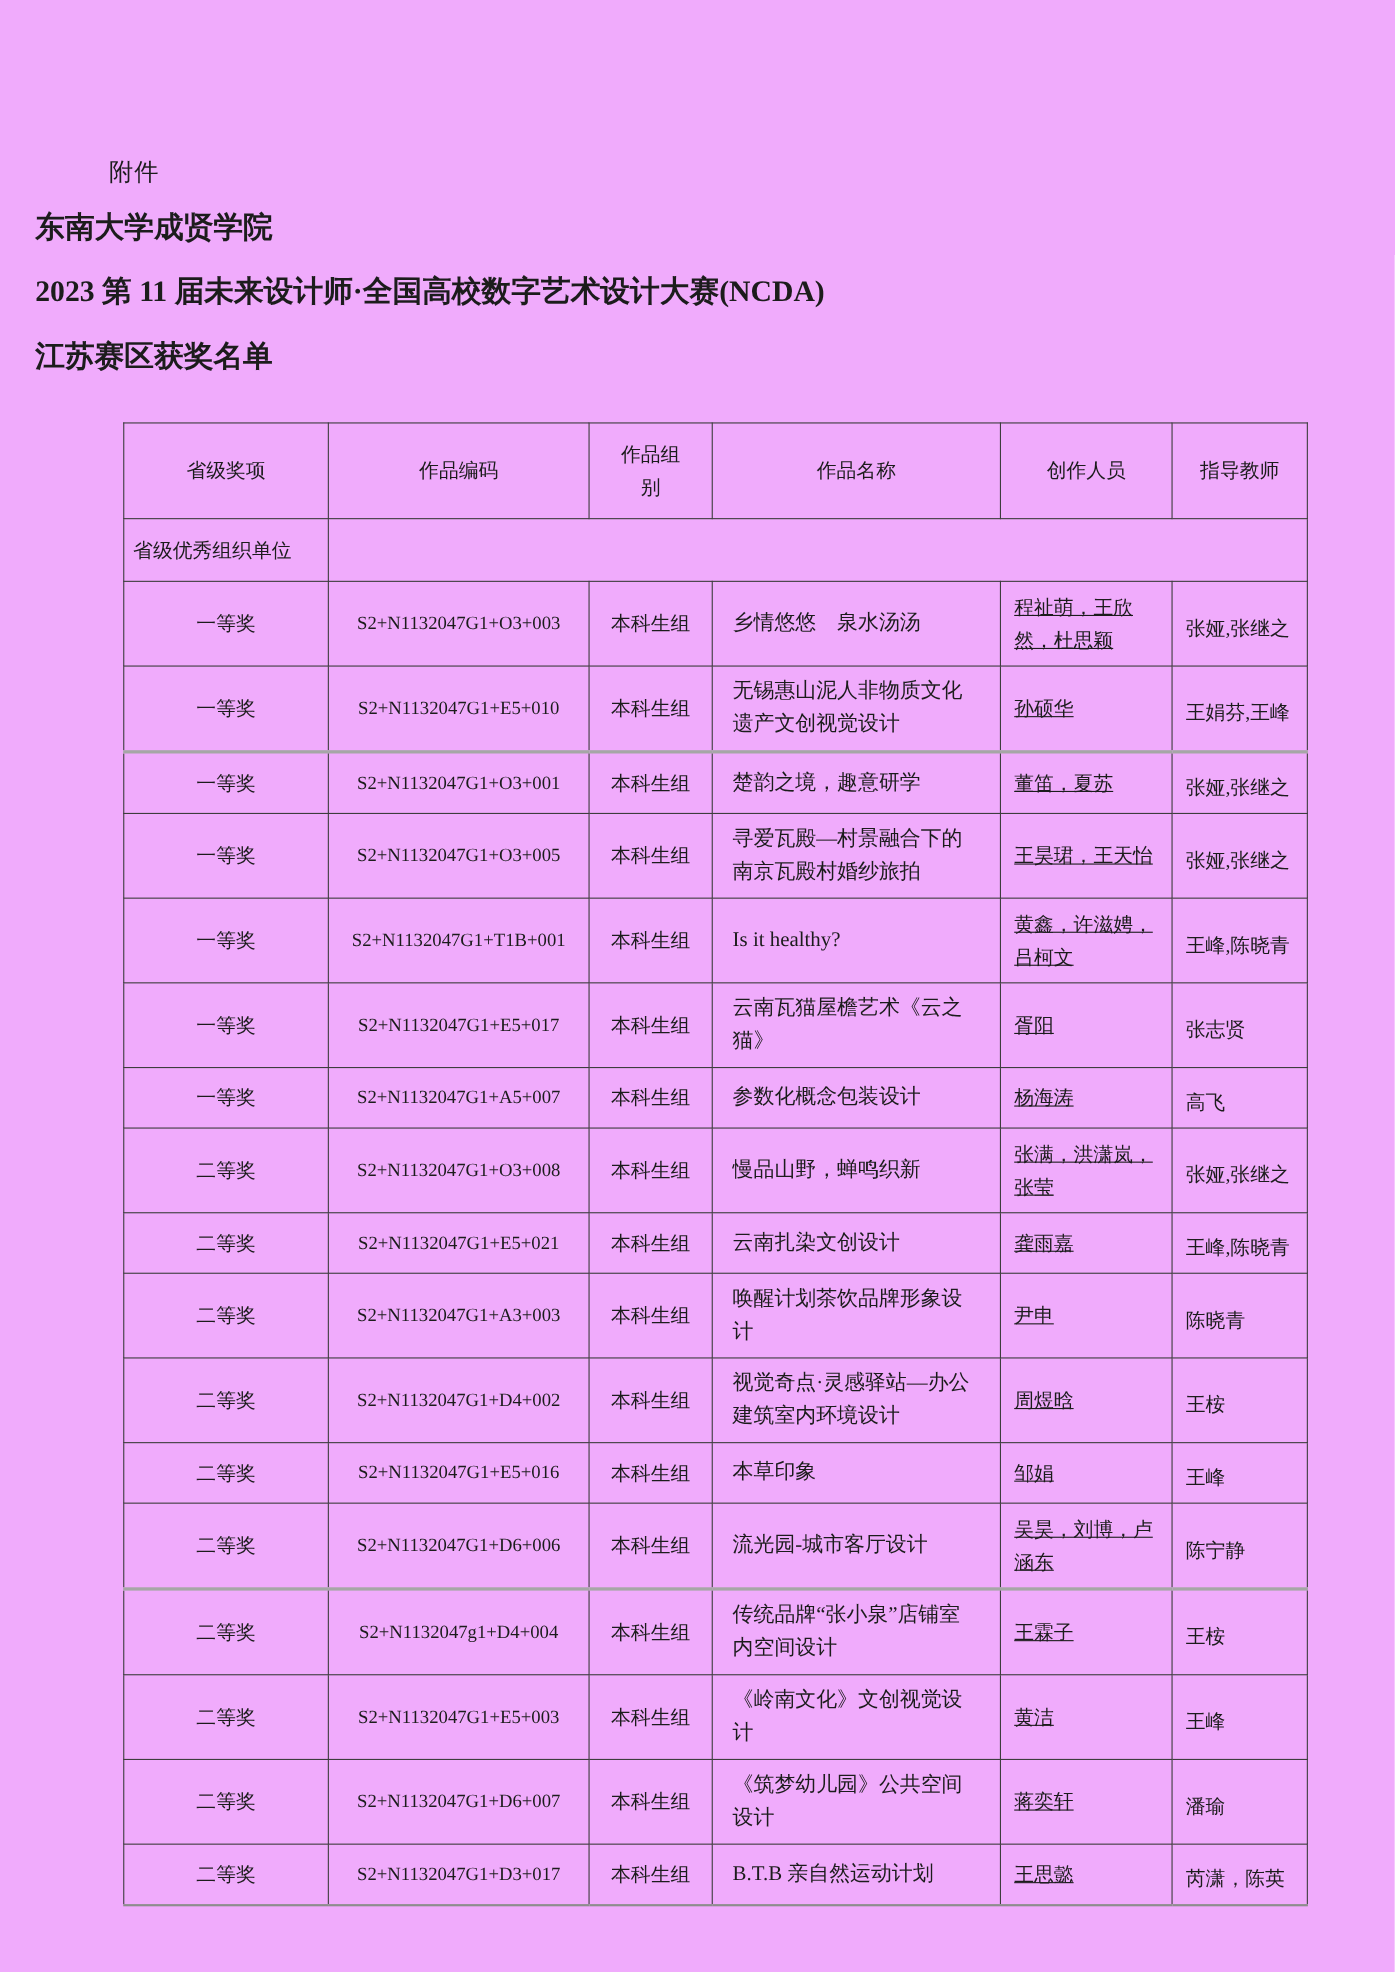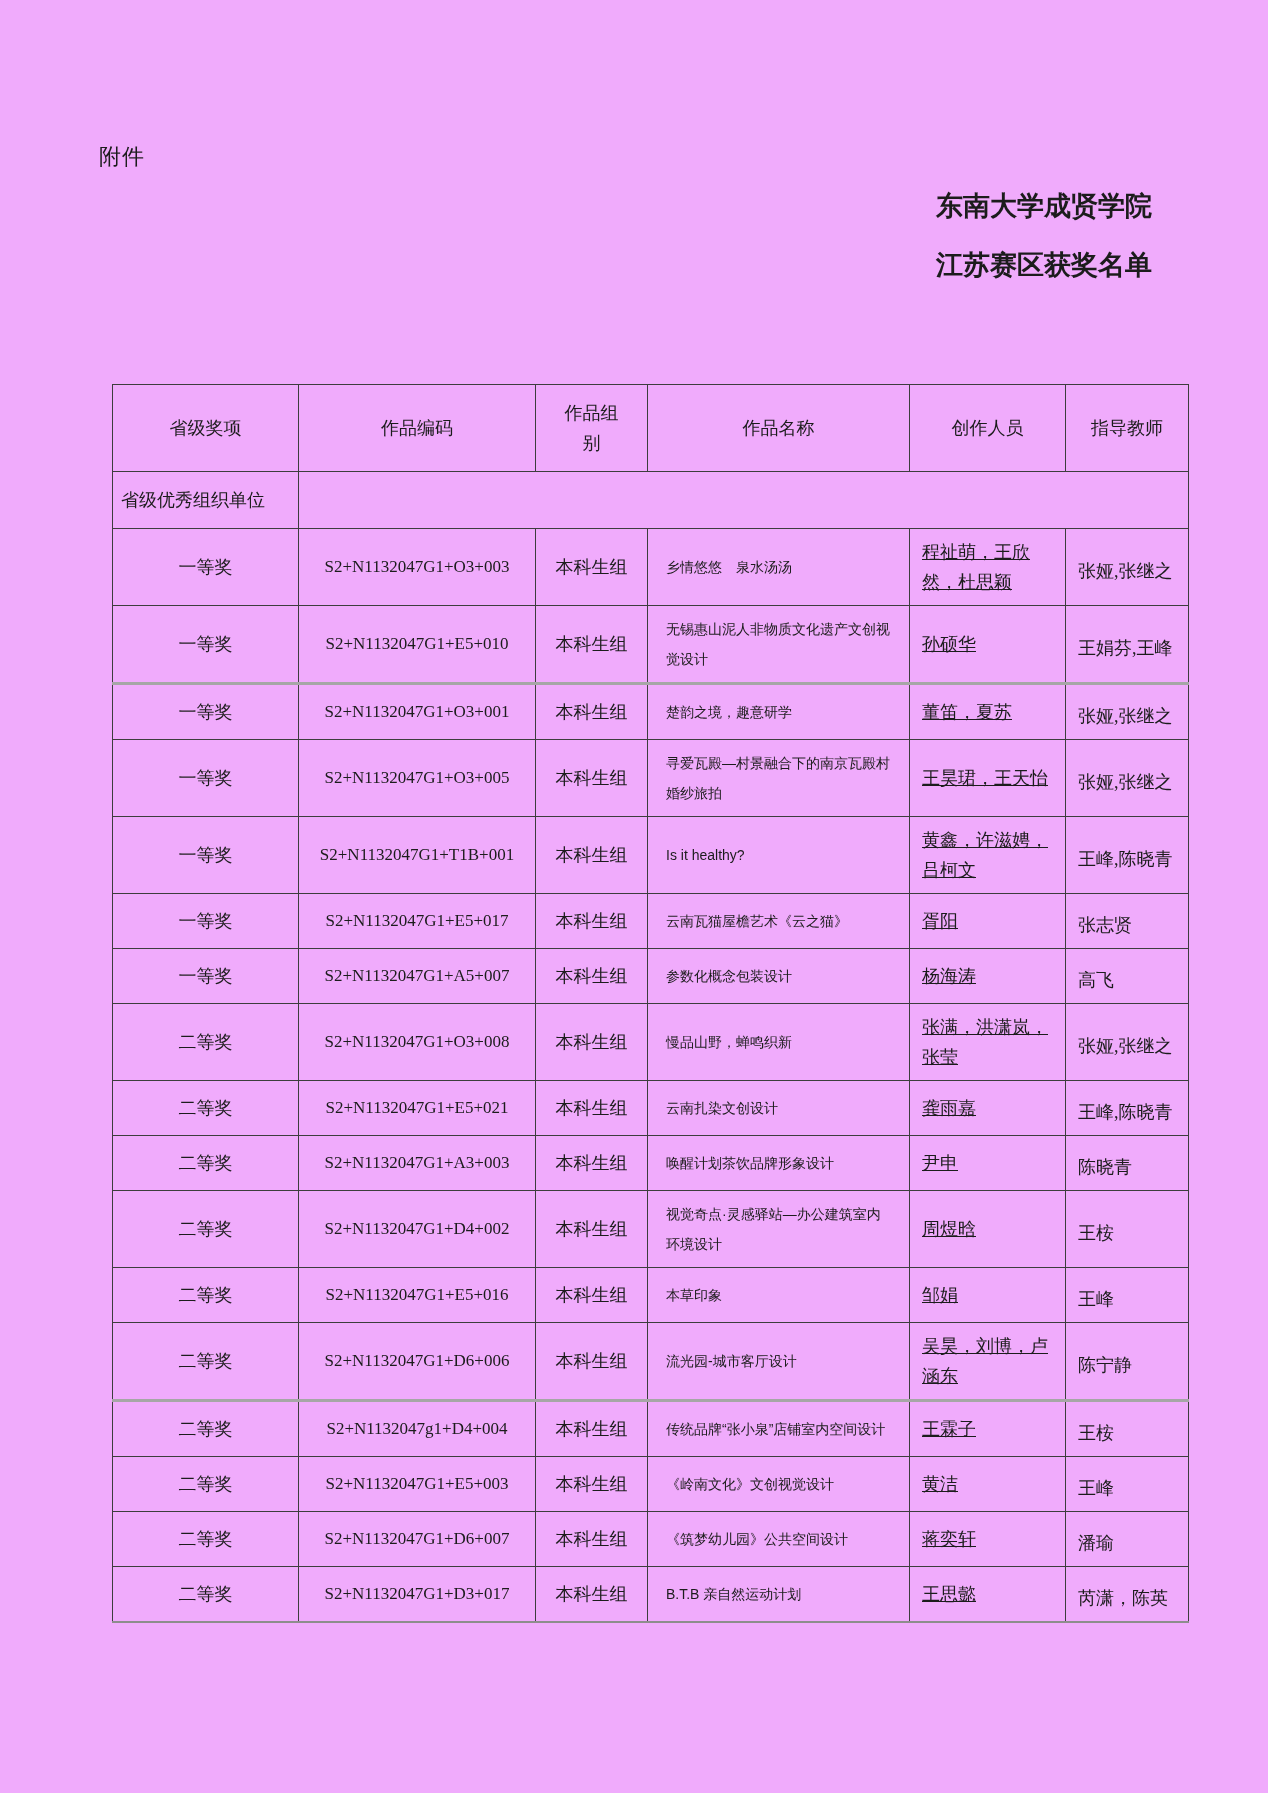--- a/index.html
+++ b/index.html
@@ -10,61 +10,62 @@
   }
   .page {
     position:relative; width:1268px; height:1793px;
     background:#f0abfc; overflow:hidden; margin:0 auto;
   }
   .attachment {
     position:absolute; left:99px; top:142px;
     font-size:22px; letter-spacing:1px;
   }
   .titles {
-    position:absolute; left:12px; top:188px; width:1140px;
-    text-align:right; font-weight:bold;padding-left:32px;
+    position:absolute; left:0; top:188px; width:1140px;
+    text-align:left; font-weight:bold;padding-left:32px;
   }
   .title-line { font-size:27px; margin-bottom:23px; white-space:nowrap; }
   .award-table {
     position:absolute; left:112px; top:384px; width:1076px;
     border-collapse:collapse; table-layout:fixed;
   }
   th, td {
     border:1px solid #3d3d3d;
     vertical-align:middle;
     word-break:break-all;
   }
   th {
     font-weight:normal; font-size:18px; line-height:30px;
     padding:13px 20px; text-align:center;
   }
   td { font-size:18px; line-height:30px; padding:8px 10px; text-align:left; }
   .c-center { text-align:center; padding:8px 4px; }
   .c-code   { font-size:17px; }
   .c-title  {
-    font-size:14px; padding:8px 18px;
-    font-family:Liberation Sans, sans-serif;
+    font-size:19px; padding:8px 18px;
+    font-family:Liberation Serif, serif;
   }
   .c-creators { padding:8px 10px 8px 12px;text-decoration:underline; }
   .c-advisors { padding:16px 14px 8px 12px; }
   .c-org      { padding:13px 6px 13px 8px; }
   
   tbody tr:nth-child(3) td,
   tbody tr:nth-child(14) td { border-bottom:3px solid #a6a6a6; }
   tbody tr:last-child td { border-bottom:2px solid #8d8d8d; }
 </style>
 </head>
 <body>
 
 <div class="page">
 
   <div class="attachment">附件</div>
 
   <div class="titles">
     <div class="title-line">东南大学成贤学院</div>
+    <div class="title-line">2023 第 11 届未来设计师·全国高校数字艺术设计大赛(NCDA)</div>
     <div class="title-line">江苏赛区获奖名单</div>
   </div>
 
   <table class="award-table">
     <colgroup>
       <col style="width:186px">
       <col style="width:237px">
       <col style="width:112px">
       <col style="width:262px">
       <col style="width:156px">

